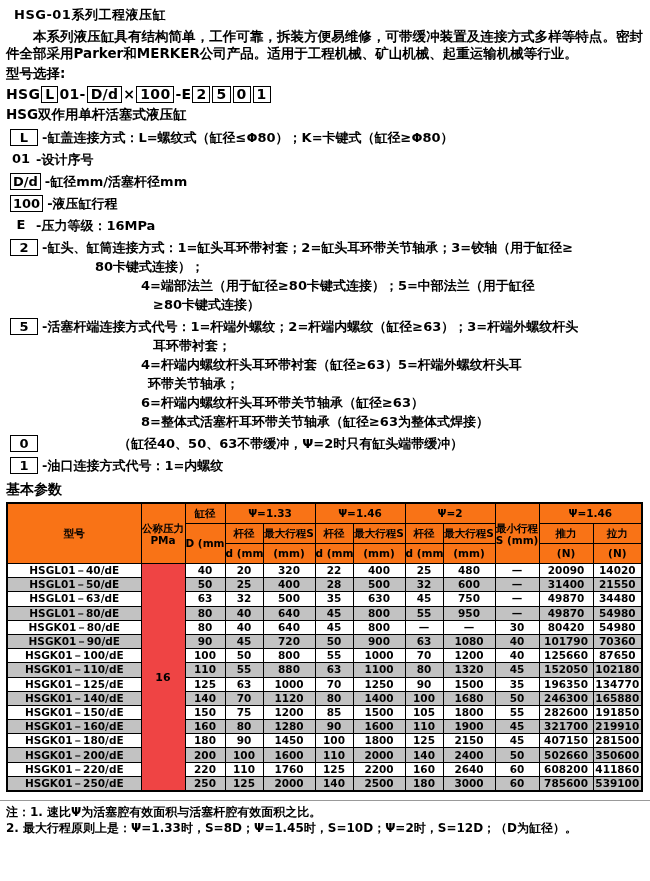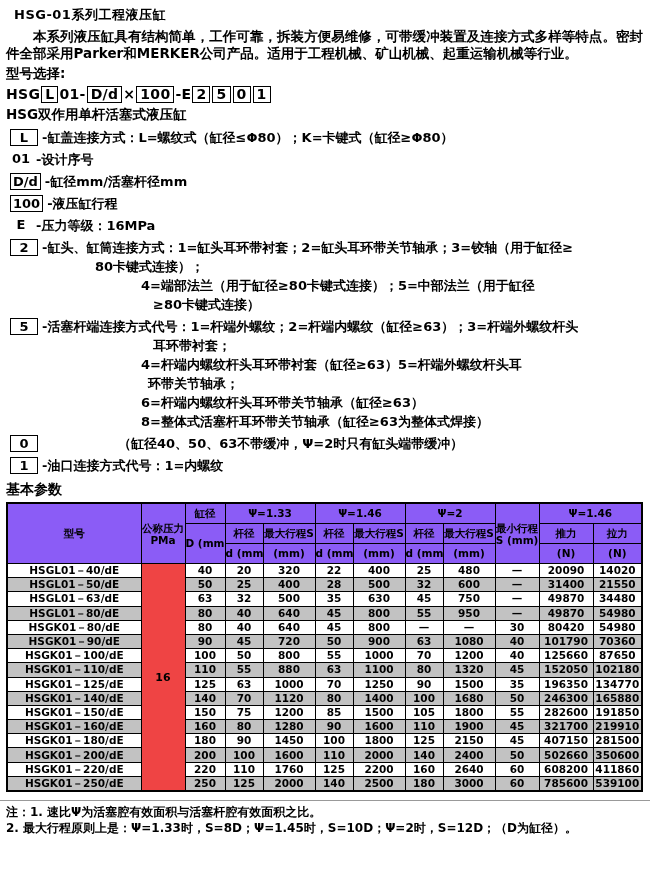--- a/index.html
+++ b/index.html
@@ -19,21 +19,21 @@
   .entry{display:flex;align-items:flex-start;margin:0 0 3px 0;}
   .entry-code{flex:0 0 auto;display:inline-block;min-width:22px;text-align:center;
     font-size:13px;font-weight:bold;line-height:15px;margin:1px 4px 0 4px;}
   .entry-code.boxed{border:1.5px solid #000;padding:0 2px;}
   .entry-body{flex:1 1 auto;}
   .entry-line{font-size:13px;font-weight:600;line-height:19px;white-space:nowrap;}
   .params-heading{font-size:14px;font-weight:bold;margin:6px 0 3px 0;}
   table.tbl{border-collapse:collapse;table-layout:fixed;width:637px;border:2px solid #000;}
   .tbl th,.tbl td{border:1px solid #000;text-align:center;vertical-align:middle;
     padding:0;font-weight:bold;white-space:nowrap;overflow:hidden;}
-  .tbl thead th{background:#8b5cf6;font-size:10.5px;line-height:13px;height:19px;}
+  .tbl thead th{background:#f97316;font-size:10.5px;line-height:13px;height:19px;}
   .tbl thead .two-line div{line-height:12px;}
   .tbl tbody td{font-size:10.5px;height:13.2px;line-height:13px;background:#fff;}
   .tbl tbody tr.alt td{background:#c2c2c2;}
   .tbl tbody td.pressure-cell{background:#ef4444;font-size:11px;}
   .notes-rule{border-top:1px solid #999;margin:8px -7px 4px -6px;}
   .notes{font-size:12px;font-weight:600;line-height:15.5px;}
   .notes div{white-space:nowrap;}
 </style>
 </head>
 <body>

